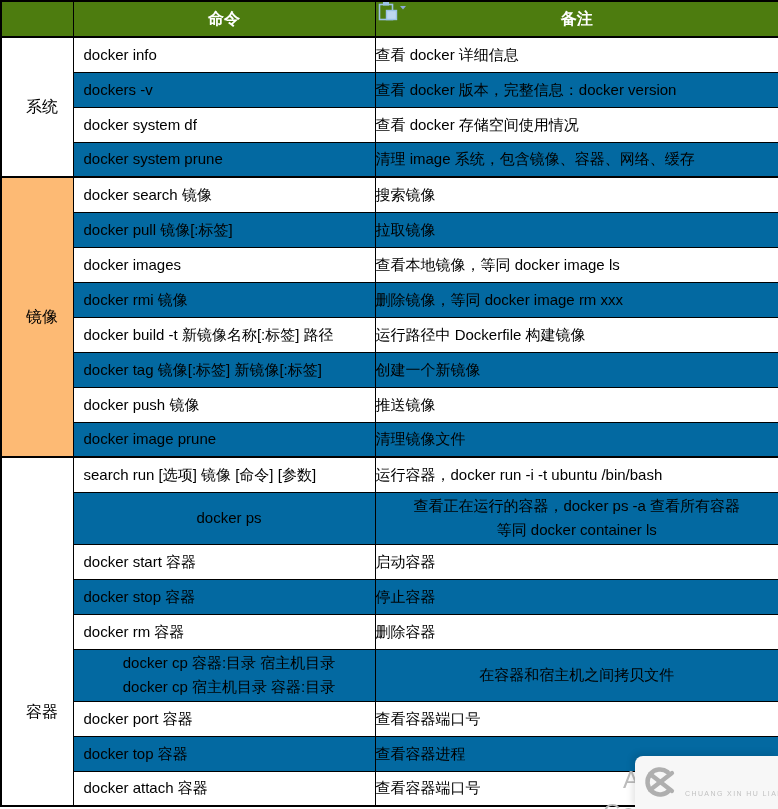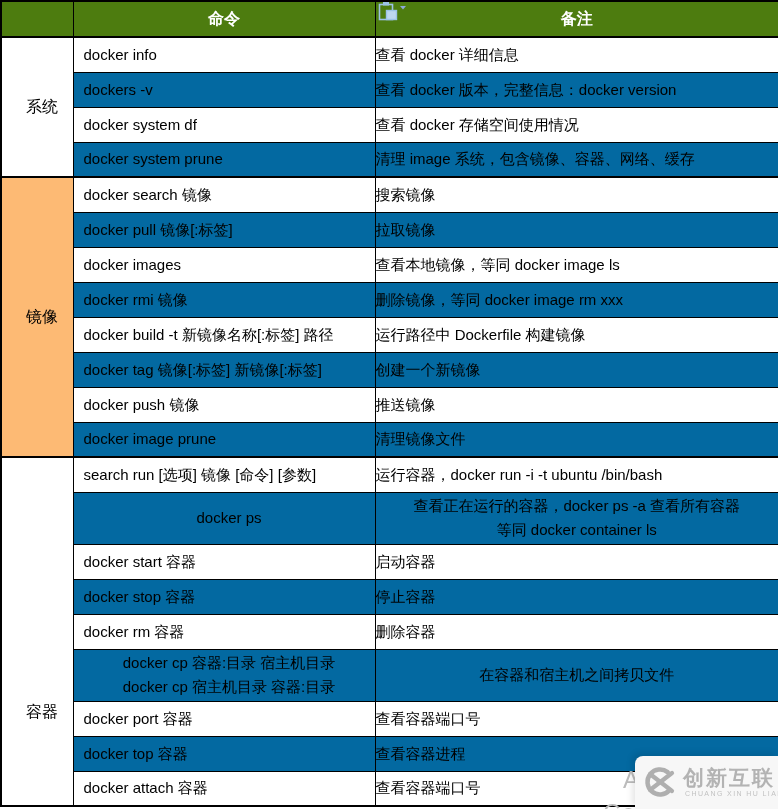--- a/index.html
+++ b/index.html
@@ -259,17 +259,16 @@
   <div class="ac-text ac2">Go</div>
 
   <div class="wm-box">
     <svg class="wm-logo" viewBox="0 0 36 36">
       <g stroke="#AFAFAF" fill="none" stroke-linecap="round">
         <circle cx="18" cy="18" r="12.5" stroke-width="4.5" stroke-dasharray="58 21" transform="rotate(40 18 18)"></circle>
         <line x1="8" y1="10" x2="30" y2="27" stroke-width="4.2"></line>
         <line x1="30" y1="9" x2="8" y2="26" stroke-width="4.2"></line>
       </g>
     </svg>
-    <div class="wm-brand">创新互联</div>
     <div class="wm-sub">CHUANG XIN HU LIAN</div>
   </div>
 
 </div>
 
 </body></html>

